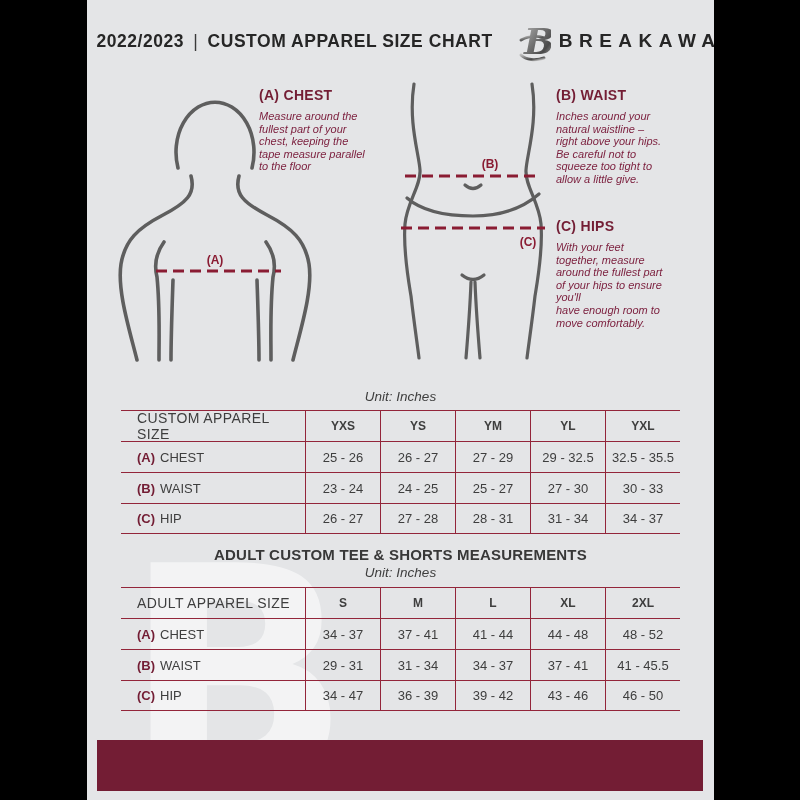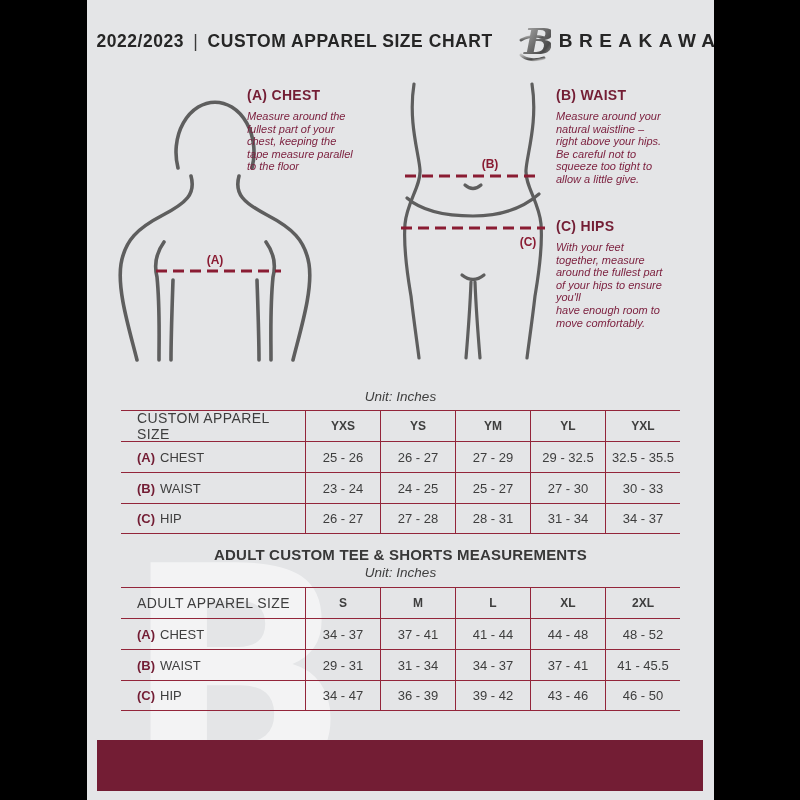--- a/index.html
+++ b/index.html
@@ -24,21 +24,21 @@
   .fig{position:absolute;z-index:2}
   .fig .body-line{fill:none;stroke:var(--figure-gray);stroke-width:3.6;stroke-linecap:round}
   .fig .body-line2{fill:none;stroke:var(--figure-gray);stroke-width:3.2;stroke-linecap:round}
   .fig .dash{stroke:var(--dash);stroke-width:3.2;stroke-dasharray:11 6;fill:none}
   .fig .marker{fill:var(--dash);font-weight:bold;font-size:12px;font-family:"Liberation Sans",sans-serif}
 
   
   .guide{position:absolute;z-index:3}
   .guide h3{font-size:14px;font-weight:bold;color:var(--maroon);letter-spacing:.3px;margin-bottom:7px}
   .guide p{font-size:11px;font-style:italic;line-height:12.6px;color:var(--maroon-text);white-space:pre-line}
-  .guide.chest{left:160px;top:87px;width:165px}
+  .guide.chest{left:172px;top:87px;width:165px}
   .guide.waist{left:469px;top:87px;width:160px}
   .guide.hips{left:469px;top:218px;width:165px}
 
   
   .sec-title{position:absolute;left:34px;width:559px;text-align:center;font-weight:bold;font-size:15px;letter-spacing:.2px;color:#383838;z-index:2}
   .unit{position:absolute;left:34px;width:559px;text-align:center;font-style:italic;font-size:13.5px;color:var(--dark-text);z-index:2}
   .t-youth-title{top:370px}.t-youth-unit{top:389px}
   .t-adult-title{top:546px}.t-adult-unit{top:565px}
 
   
@@ -115,21 +115,21 @@
     <div class="guide chest">
       <h3>(A) CHEST</h3>
       <p>Measure around the
 fullest part of your
 chest, keeping the
 tape measure parallel
 to the floor</p>
     </div>
     <div class="guide waist">
       <h3>(B) WAIST</h3>
-      <p>Measure around your
+      <p>Inches around your
 natural waistline –
 right above your hips.
 Be careful not to
 squeeze too tight to
 allow a little give.</p>
     </div>
     <div class="guide hips">
       <h3>(C) HIPS</h3>
       <p>With your feet
 together, measure

